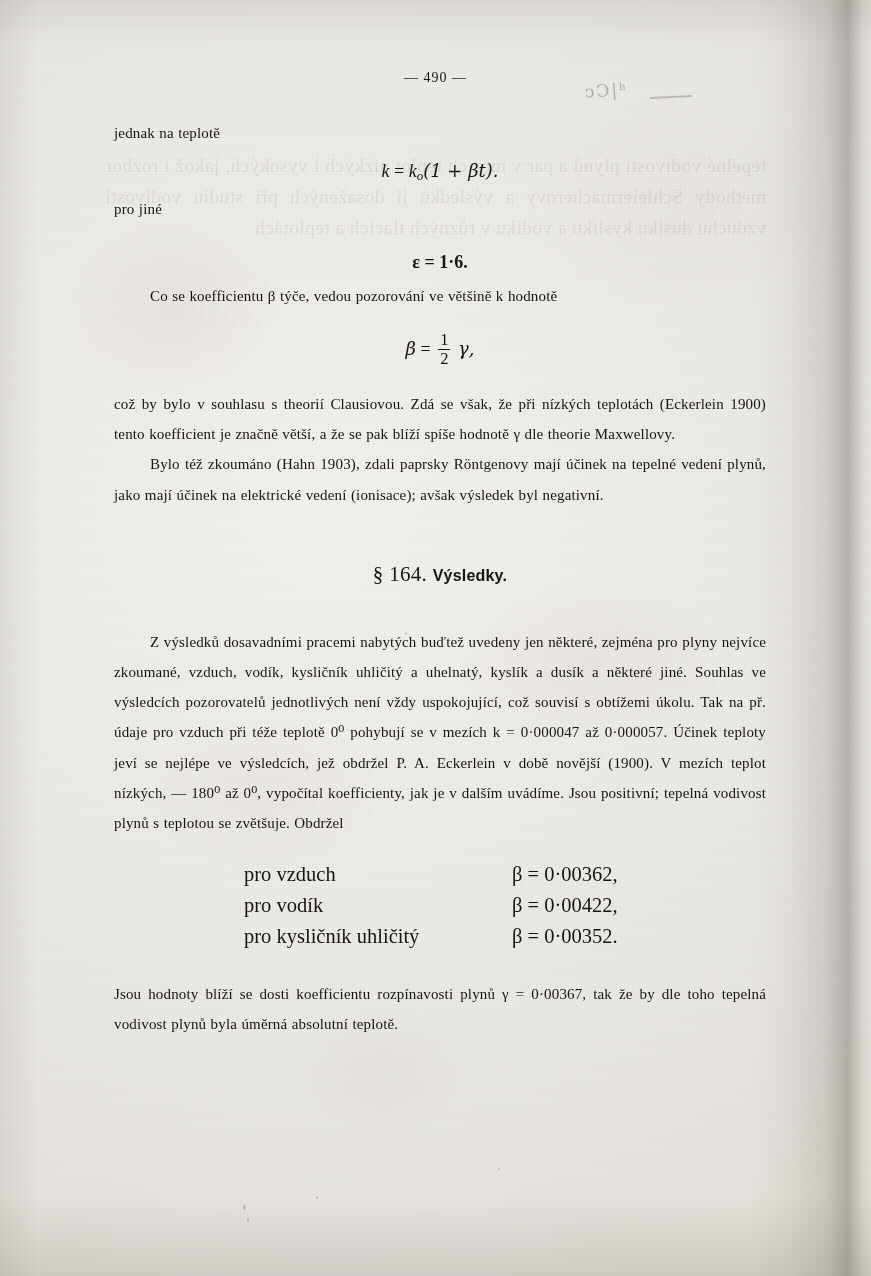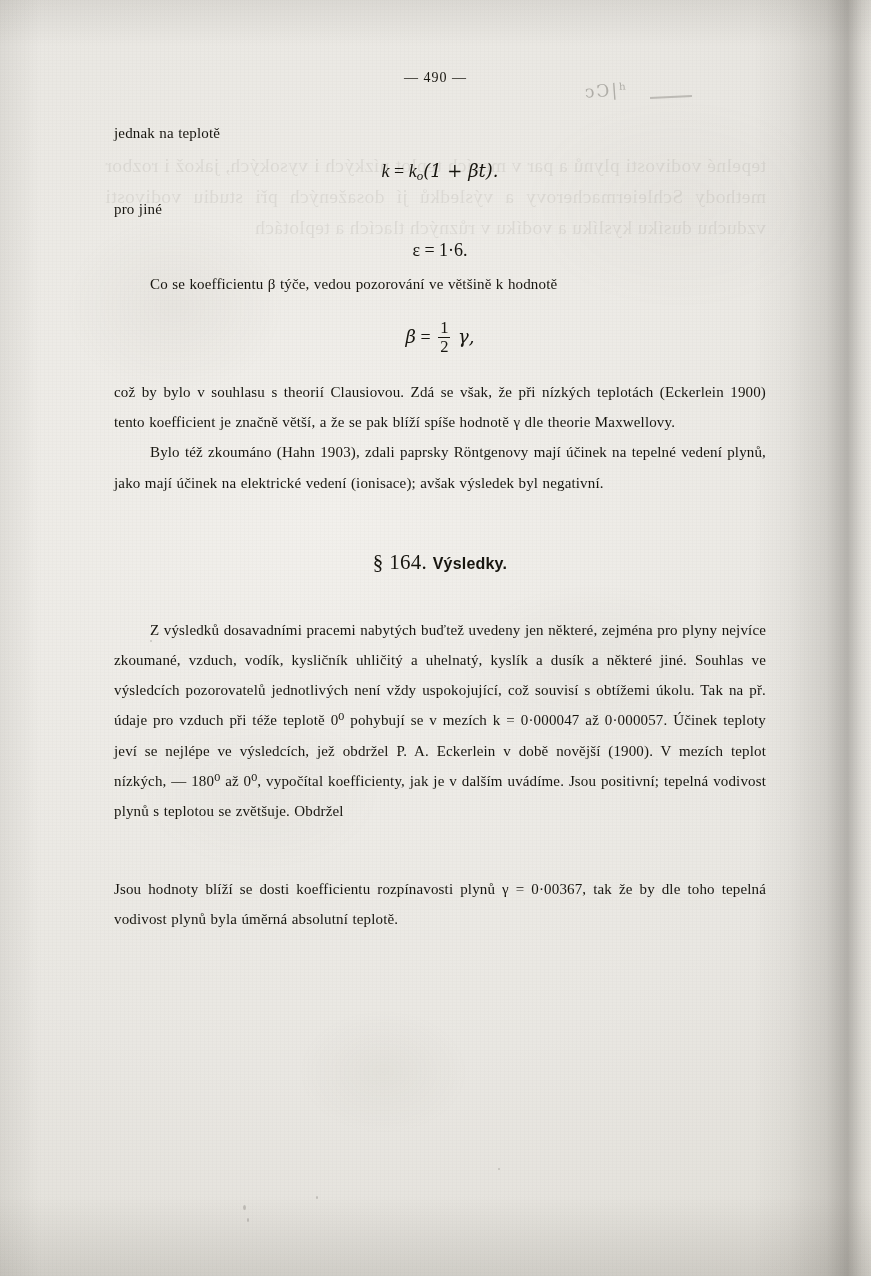--- a/index.html
+++ b/index.html
@@ -152,21 +152,21 @@
   p.indent { text-indent: 36px; }
 
   .formula {
     text-align: center;
     font-size: 18px;
     font-family: "Liberation Serif", serif;
     margin: 0;
   }
   .f1 { margin-top: 12px; margin-bottom: 10px; }
   .f-eps { margin-top: 10px; margin-bottom: 6px; }
-  .f-eps2 { margin-top: 16px; margin-bottom: 8px; }
+  .f-eps2 { margin-top: 28px; margin-bottom: 8px; font-weight: bold; }
   .f-beta { margin-top: 20px; margin-bottom: 22px; }
 
   .var  { font-style: italic; font-family: "Liberation Serif", serif; }
   .gk   { font-family: "DejaVu Serif", serif; font-style: italic; }
   .eqs  { letter-spacing: 0; }
   .sub  { font-size: .72em; vertical-align: -0.22em; font-style: italic; }
   .it   { }
 
   .frac {
     display: inline-block;
@@ -270,20 +270,36 @@
       <div class="sp-b"></div>
 
       <p class="heading"><span>§ 164.</span> <span class="bold">Výsledky.</span></p>
 
       <div class="sp-c"></div>
 
       <p class="tx indent"><span>Z výsledků dosavadními pracemi nabytých buďtež uvedeny jen některé, zejména pro plyny nejvíce zkoumané, vzduch, vodík, kysličník uhličitý a uhelnatý, kyslík a dusík a některé jiné. Souhlas ve výsledcích pozorovatelů jednotlivých není vždy uspokojující, což souvisí s obtížemi úkolu. Tak na př. údaje pro vzduch při téže teplotě 0⁰ pohybují se v mezích </span><span class="it">k = 0·000047</span><span> až 0·000057. Účinek teploty jeví se nejlépe ve výsledcích, jež obdržel </span><span class="it">P. A. Eckerlein</span><span> v době novější (1900). V mezích teplot nízkých, — 180⁰ až 0⁰, vypočítal koefficienty, jak je v dalším uvádíme. Jsou positivní; tepelná vodivost plynů s teplotou se zvětšuje. Obdržel</span></p>
 
       <div class="sp-e"></div>
 
+      <table class="gastable">
+        <tbody>
+          <tr>
+            <td class="lbl">pro vzduch</td>
+            <td class="val">β = 0·00362,</td>
+          </tr>
+          <tr>
+            <td class="lbl">pro vodík</td>
+            <td class="val">β = 0·00422,</td>
+          </tr>
+          <tr>
+            <td class="lbl">pro kysličník uhličitý</td>
+            <td class="val">β = 0·00352.</td>
+          </tr>
+        </tbody>
+      </table>
 
       <div class="sp-f"></div>
 
       <p class="tx"><span>Jsou hodnoty blíží se dosti koefficientu rozpínavosti plynů </span><span class="it">γ = 0·00367</span><span>, tak že by dle toho tepelná vodivost plynů byla úměrná absolutní teplotě.</span></p>
 
     </div>
   </div>
 
   <div class="speck" style="left:243px;top:1205px;width:3px;height:5px;"></div>
   <div class="speck" style="left:247px;top:1218px;width:2px;height:4px;"></div>

